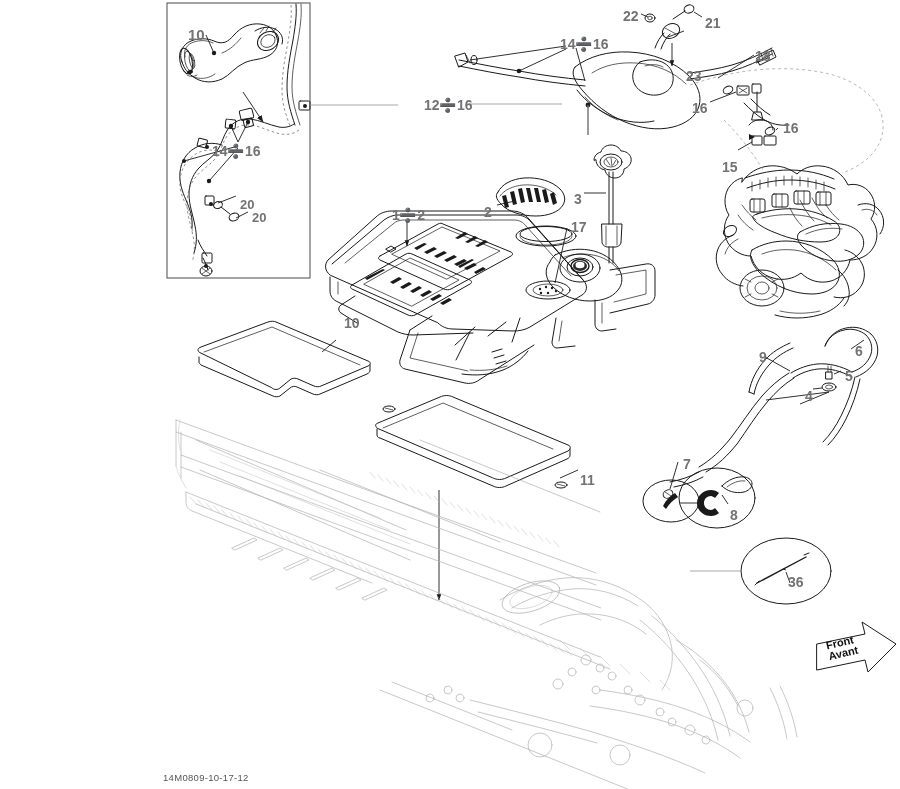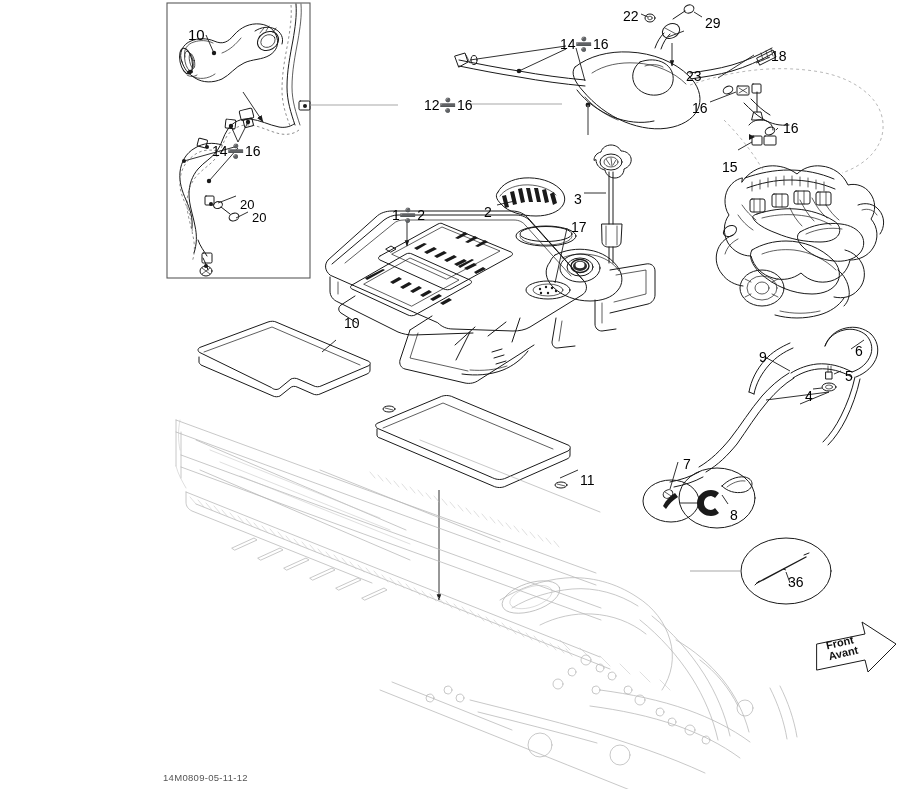--- a/index.html
+++ b/index.html
@@ -4,21 +4,21 @@
 <title>Parts Diagram</title>
 <style>
   html,body{margin:0;padding:0;background:#ffffff;}
   body{font-family:"Liberation Sans",sans-serif;}
   #page{
     position:relative;width:900px;height:789px;background:#fff;overflow:hidden;
   }
   #art{position:absolute;left:0;top:0;width:900px;height:789px;}
   .lbl{
     position:absolute;font-family:"Liberation Sans",sans-serif;
-    font-weight:normal;color:#000000;white-space:nowrap;line-height:1;
+    font-weight:bold;color:#737373;white-space:nowrap;line-height:1;
     letter-spacing:0px;
   }
   .lbl.s15{font-size:15px;}
   .lbl.s14{font-size:14px;}
   .lbl.s13{font-size:13px;}
   .partno{
     position:absolute;font-family:"Liberation Sans",sans-serif;
     font-size:9.5px;color:#555;letter-spacing:.3px;white-space:nowrap;
   }
   .frontbox{
@@ -618,23 +618,23 @@
 
   </svg>
 
   <div class="lbl s15" style="left:188px;top:27px;">10</div>
   <div class="lbl s14" style="left:212px;top:144px;">14➗16</div>
   <div class="lbl s13" style="left:240px;top:198px;">20</div>
   <div class="lbl s13" style="left:252px;top:211px;">20</div>
   <div class="lbl s14" style="left:560px;top:37px;">14➗16</div>
   <div class="lbl s14" style="left:424px;top:98px;">12➗16</div>
   <div class="lbl s14" style="left:623px;top:9px;">22</div>
-  <div class="lbl s14" style="left:705px;top:16px;">29</div>
+  <div class="lbl s14" style="left:705px;top:16px;">21</div>
   <div class="lbl s14" style="left:686px;top:29px;margin-top:40px;">23</div>
-  <div class="lbl s14" style="left:755px;top:49px;margin-left:16px;">18</div>
+  <div class="lbl s14" style="left:755px;top:49px;">18</div>
   <div class="lbl s14" style="left:692px;top:101px;">16</div>
   <div class="lbl s14" style="left:783px;top:121px;">16</div>
   <div class="lbl s14" style="left:722px;top:160px;">15</div>
   <div class="lbl s14" style="left:392px;top:208px;">1➗2</div>
   <div class="lbl s14" style="left:484px;top:205px;">2</div>
   <div class="lbl s14" style="left:574px;top:192px;">3</div>
   <div class="lbl s14" style="left:571px;top:220px;text-align:center;">17</div>
   <div class="lbl s14" style="left:344px;top:316px;">10</div>
   <div class="lbl s14" style="left:580px;top:473px;">11</div>
   <div class="lbl s14" style="left:759px;top:350px;">9</div>
@@ -643,15 +643,15 @@
   <div class="lbl s14" style="left:805px;top:389px;">4</div>
   <div class="lbl s14" style="left:683px;top:457px;">7</div>
   <div class="lbl s14" style="left:730px;top:508px;">8</div>
   <div class="lbl s14" style="left:788px;top:575px;">36</div>
 
   <div class="frontbox" style="left:827px;top:637px;">
     <span>Front</span><br>
     <span>Avant</span>
   </div>
 
-  <div class="partno" style="left:163px;top:772px;">14M0809-05-11-12</div>
+  <div class="partno" style="left:163px;top:772px;">14M0809-10-17-12</div>
 
 </div>
 
 </body></html>

